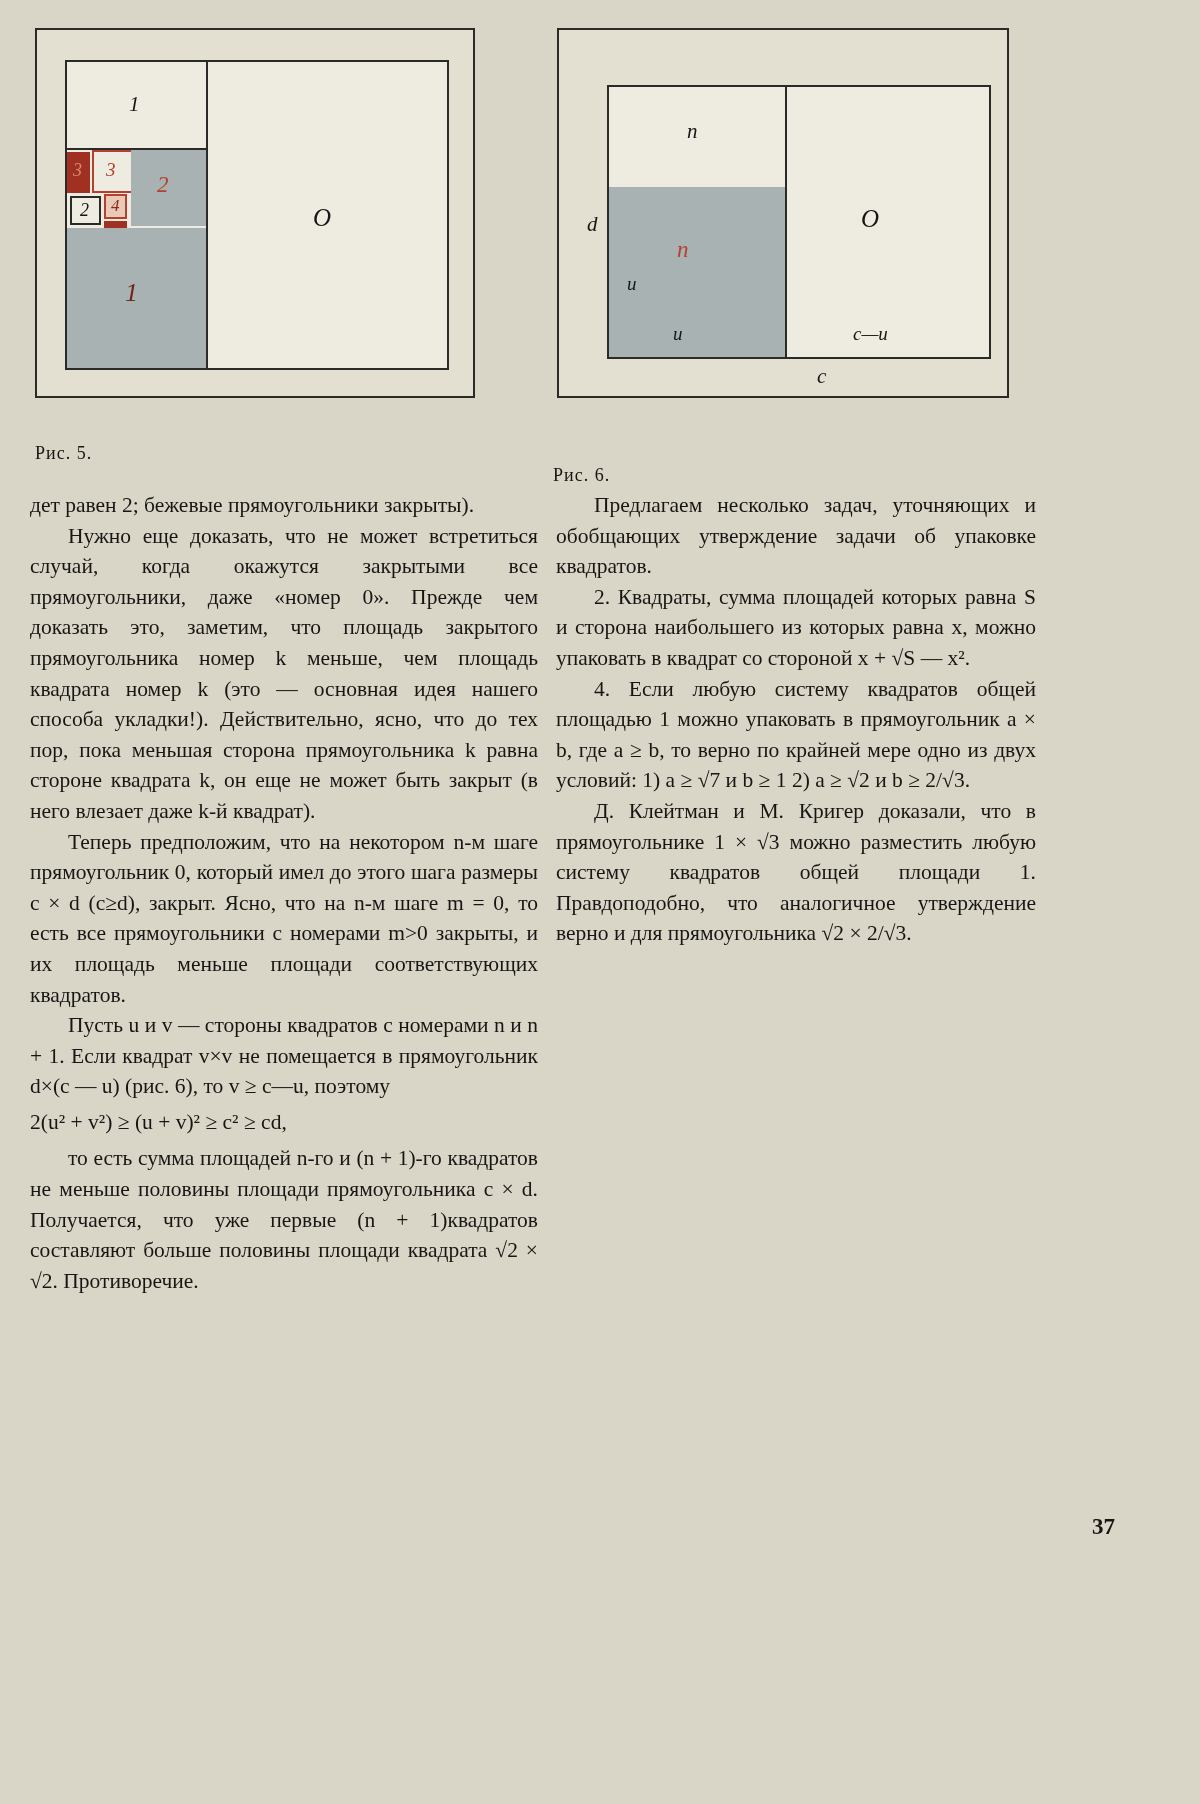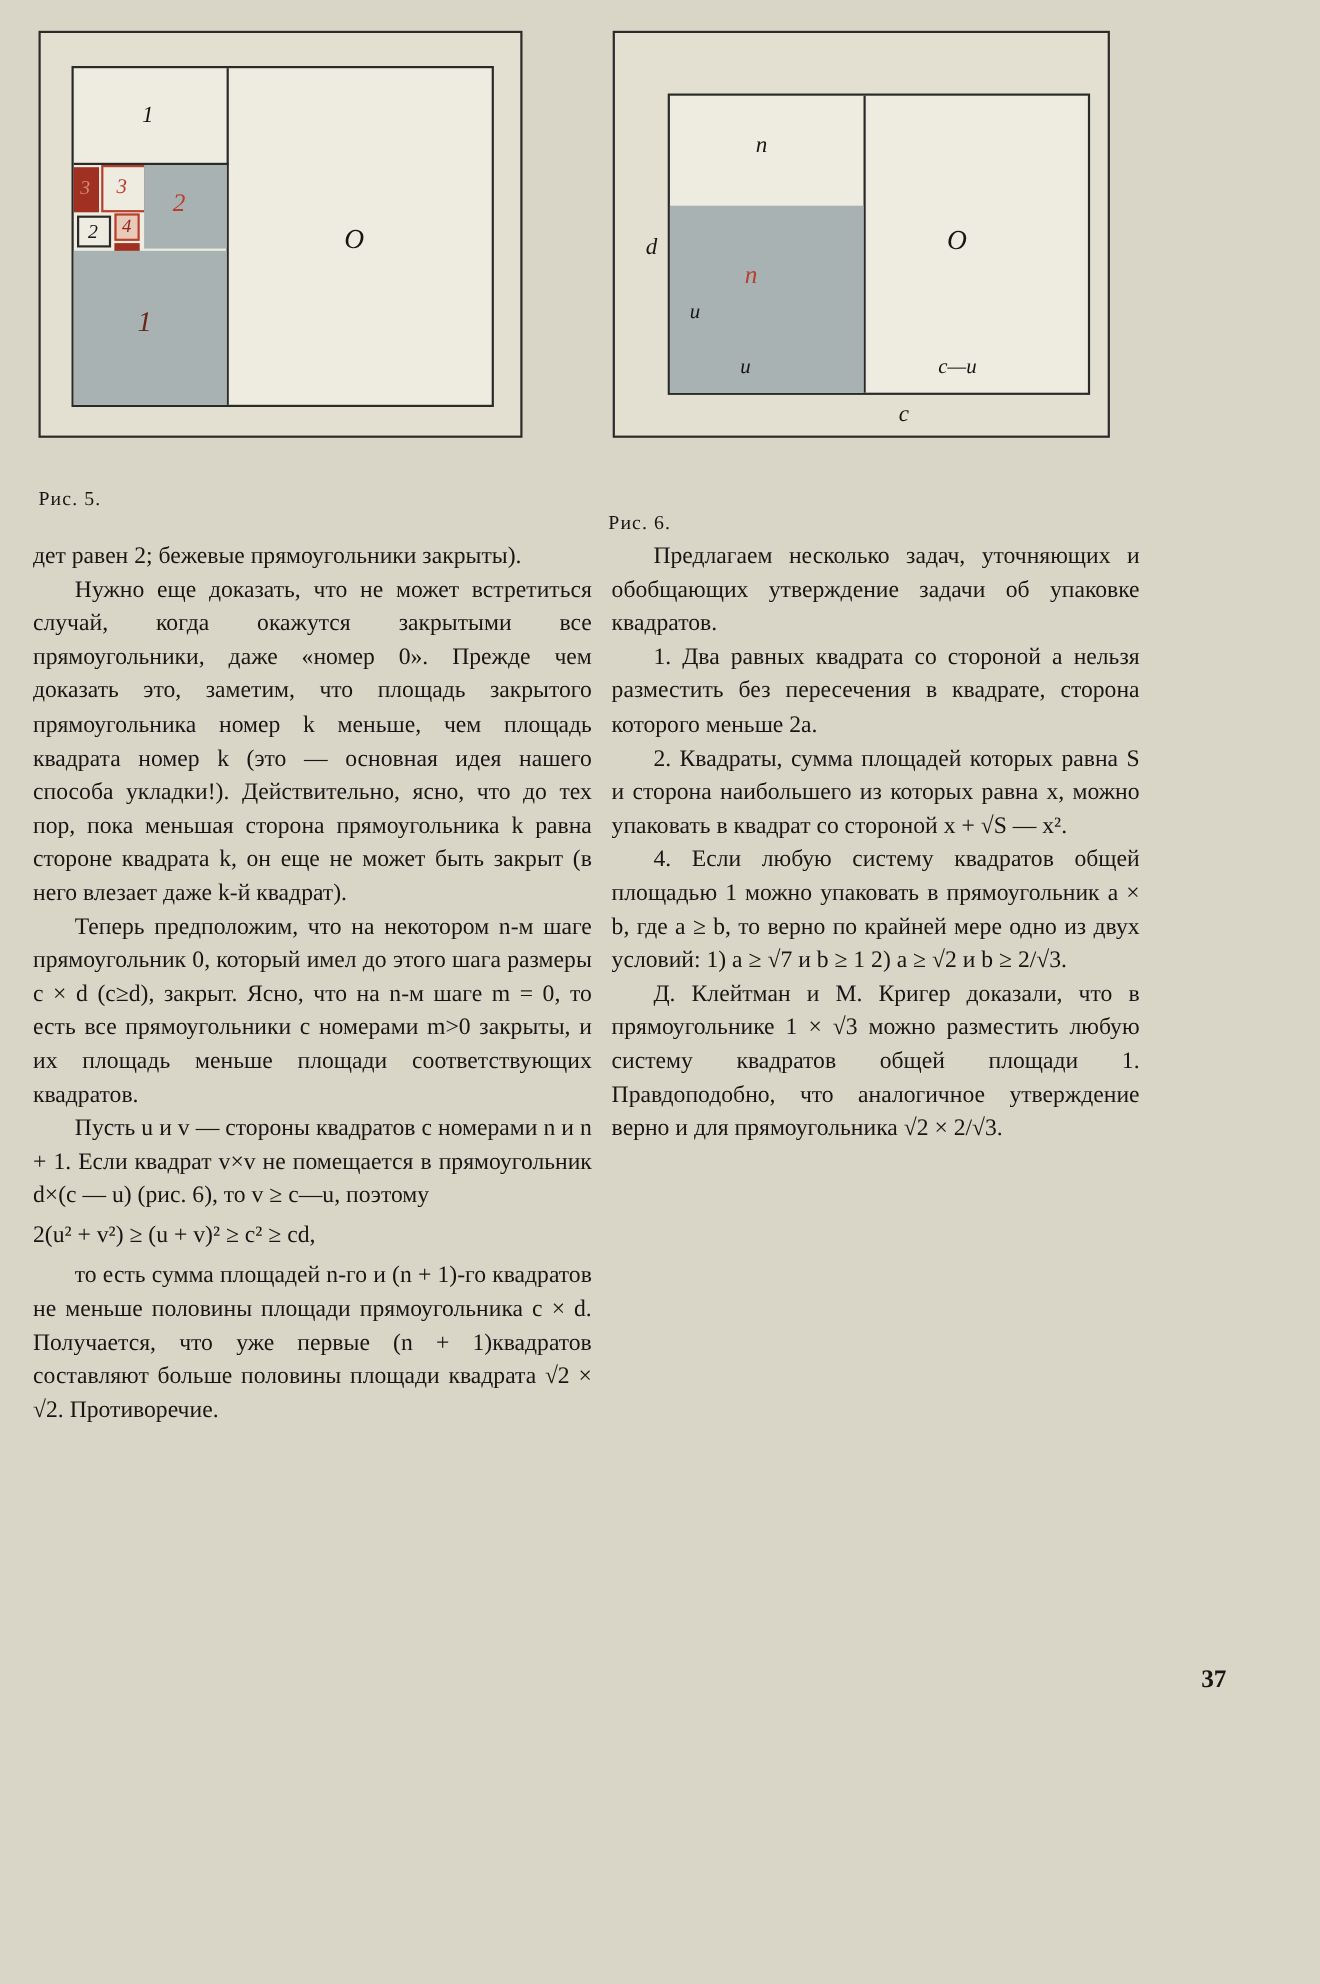--- a/index.html
+++ b/index.html
@@ -101,21 +101,20 @@
     <p class="noindent">дет равен 2; бежевые прямоугольники закрыты).</p>
     <p>Нужно еще доказать, что не может встретиться случай, когда окажутся закрытыми все прямоугольники, даже «номер 0». Прежде чем доказать это, заметим, что площадь закрытого прямоугольника номер k меньше, чем площадь квадрата номер k (это — основная идея нашего способа укладки!). Действительно, ясно, что до тех пор, пока меньшая сторона прямоугольника k равна стороне квадрата k, он еще не может быть закрыт (в него влезает даже k-й квадрат).</p>
     <p>Теперь предположим, что на некотором n-м шаге прямоугольник 0, который имел до этого шага размеры c × d (c≥d), закрыт. Ясно, что на n-м шаге m = 0, то есть все прямоугольники с номерами m&gt;0 закрыты, и их площадь меньше площади соответствующих квадратов.</p>
     <p>Пусть u и v — стороны квадратов с номерами n и n + 1. Если квадрат v×v не помещается в прямоугольник d×(c — u) (рис. 6), то v ≥ c—u, поэтому</p>
     <p class="formula">2(u² + v²) ≥ (u + v)² ≥ c² ≥ cd,</p>
     <p>то есть сумма площадей n-го и (n + 1)-го квадратов не меньше половины площади прямоугольника c × d. Получается, что уже первые (n + 1)квадратов составляют больше половины площади квадрата √2 × √2. Противоречие.</p>
   </div>
 
   <div class="col" style="left:556px; top:490px; width:480px;">
     <p>Предлагаем несколько задач, уточняющих и обобщающих утверждение задачи об упаковке квадратов.</p>
-    <p>1. Два равных квадрата со стороной a нельзя разместить без пересечения в квадрате, сторона которого меньше 2a.</p>
     <p>2. Квадраты, сумма площадей которых равна S и сторона наибольшего из которых равна x, можно упаковать в квадрат со стороной x + √S — x².</p>
     <p>4. Если любую систему квадратов общей площадью 1 можно упаковать в прямоугольник a × b, где a ≥ b, то верно по крайней мере одно из двух условий: 1) a ≥ √7 и b ≥ 1 2) a ≥ √2 и b ≥ 2/√3.</p>
     <p>Д. Клейтман и М. Кригер доказали, что в прямоугольнике 1 × √3 можно разместить любую систему квадратов общей площади 1. Правдоподобно, что аналогичное утверждение верно и для прямоугольника √2 × 2/√3.</p>
   </div>
 
   <div class="page-number" style="left:1092px; top:1514px;">37</div>
 
 </div>
 
 </body></html>

